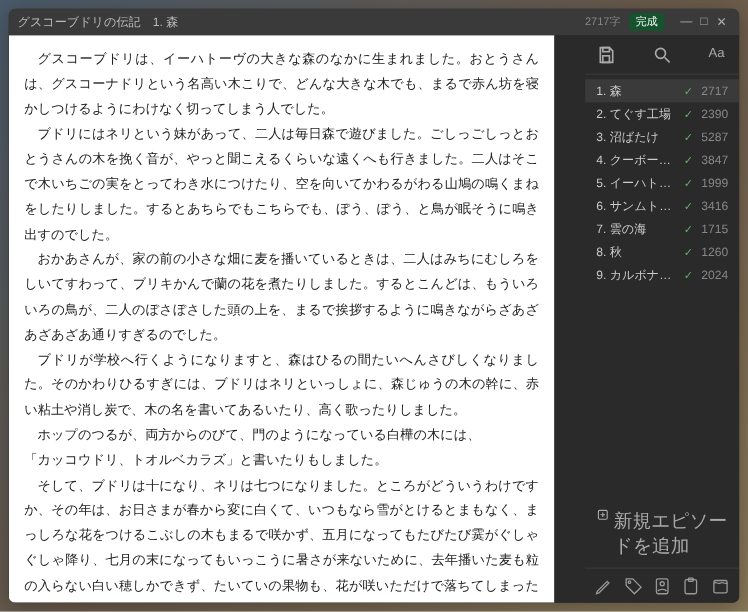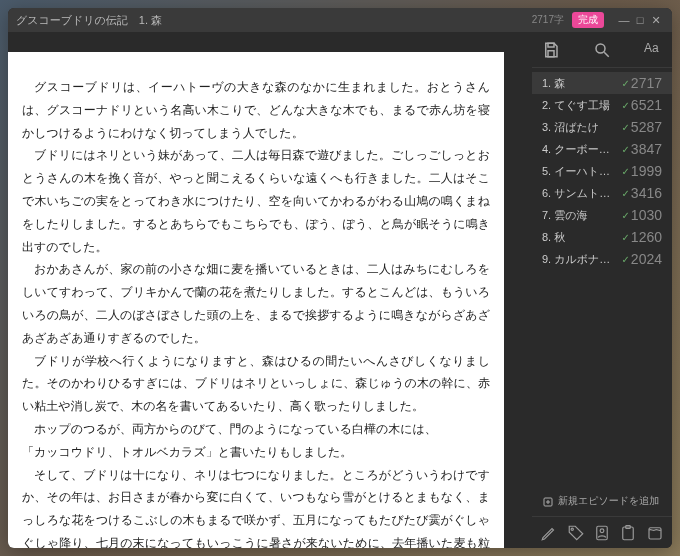--- a/index.html
+++ b/index.html
@@ -26,43 +26,42 @@
   display: flex;
   align-items: center;
   padding: 0 8px;
   color: #bbb;
   font-size: 11px;
 }
 .titlebar .title { flex: 0 0 auto; }
 .titlebar .spacer { flex: 1; }
 .titlebar .count { margin-right: 8px; color: #888; font-size: 10px; }
 .titlebar .badge {
-  background: #ec4899;
+  background: #14532d;
   color: #fff;
   padding: 1px 6px;
   border-radius: 3px;
   font-size: 10px;
   margin-right: 12px;
 }
 .titlebar .winbtn { width: 16px; text-align: center; color: #aaa; cursor: pointer; }
 .main {
   flex: 1;
   display: flex;
   overflow: hidden;
 }
 .editor {
   flex: 1;
   background: #fff;
-  padding: 24px 14px;
+  padding: 10px 14px;
   font-size: 12px;
   line-height: 1.9;
   color: #222;
   overflow: hidden;
   text-align: justify;
-  margin-top: 20px;
 }
 .editor p { text-indent: 1em; margin: 0; }
 .editor p.noindent { text-indent: 0; }
 .sidebar {
   width: 168px;
   background: #2a2a2a;
   color: #ccc;
   display: flex;
   flex-direction: column;
   font-size: 11px;
@@ -91,27 +90,27 @@
   display: flex;
   align-items: center;
   padding: 3px 10px;
   font-size: 11px;
   cursor: pointer;
   justify-content: center;
 }
 .ep.active { background: #3a3a3a; }
 .ep .ep-label { flex: 1; white-space: nowrap; overflow: hidden; text-overflow: ellipsis; }
 .ep .check { color: #6aaa6a; font-size: 10px; margin-left: 4px; }
-.ep .count { color: #888; font-size: 14px; width: 32px; text-align: right; }
+.ep .count { color: #888; font-size: 11px; width: 32px; text-align: right; }
 .add-ep {
   display: flex;
-  align-items: flex-end;
+  align-items: flex-start;
   padding: 8px 10px;
   color: #aaa;
-  font-size: 10px;
+  font-size: 17px;
   cursor: pointer;
 }
 .add-ep .plus-icon { margin-right: 4px; }
 .bottom-toolbar {
   height: 32px;
   display: flex;
   align-items: center;
   justify-content: space-around;
   border-top: 1px solid #3a3a3a;
   padding: 0 4px;
@@ -166,21 +165,21 @@
 
       <div class="episodes">
           <div class="ep active">
             <span class="ep-label">1. 森</span>
             <span class="check">✓</span>
             <span class="count">2717</span>
           </div>
           <div class="ep">
             <span class="ep-label">2. てぐす工場</span>
             <span class="check">✓</span>
-            <span class="count">6521</span>
+            <span class="count">2390</span>
           </div>
           <div class="ep">
             <span class="ep-label">3. 沼ばたけ</span>
             <span class="check">✓</span>
             <span class="count">5287</span>
           </div>
           <div class="ep">
             <span class="ep-label">4. クーボー大博士</span>
             <span class="check">✓</span>
             <span class="count">3847</span>
@@ -191,21 +190,21 @@
             <span class="count">1999</span>
           </div>
           <div class="ep">
             <span class="ep-label">6. サンムトリ火山</span>
             <span class="check">✓</span>
             <span class="count">3416</span>
           </div>
           <div class="ep">
             <span class="ep-label">7. 雲の海</span>
             <span class="check">✓</span>
-            <span class="count">1030</span>
+            <span class="count">1715</span>
           </div>
           <div class="ep">
             <span class="ep-label">8. 秋</span>
             <span class="check">✓</span>
             <span class="count">1260</span>
           </div>
           <div class="ep">
             <span class="ep-label">9. カルボナード島</span>
             <span class="check">✓</span>
             <span class="count">2024</span>

